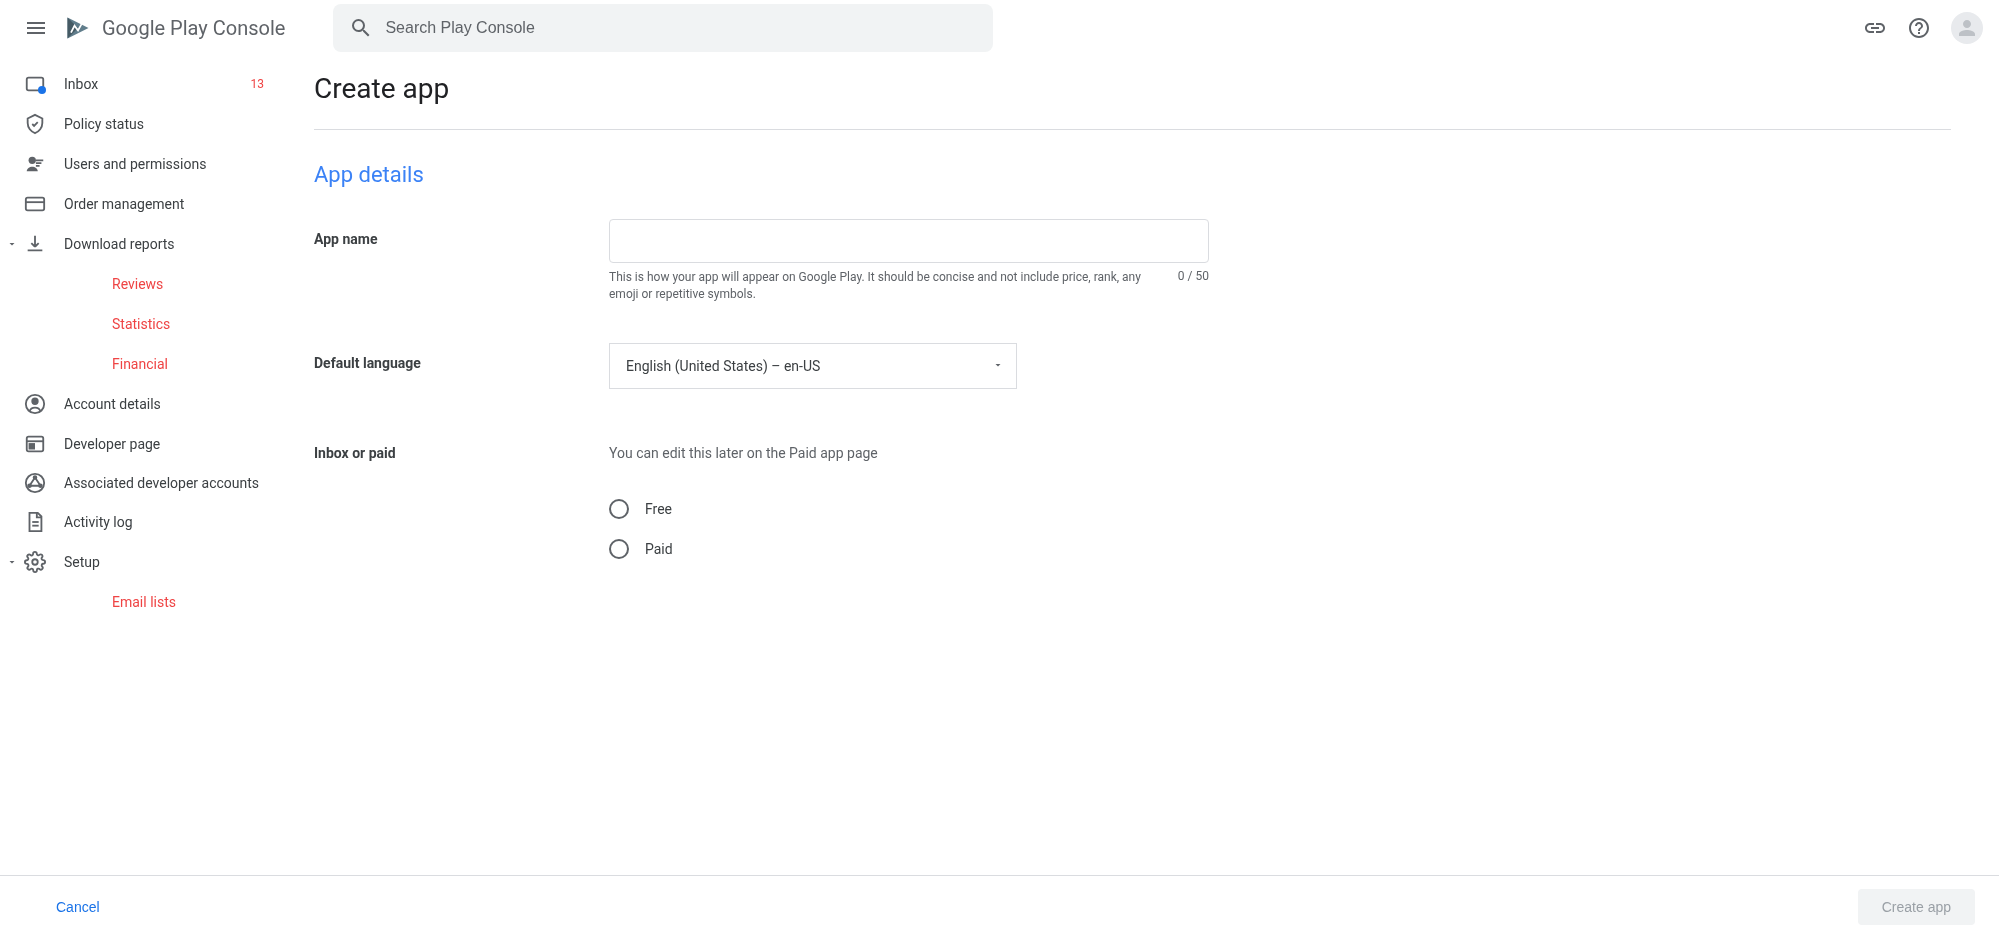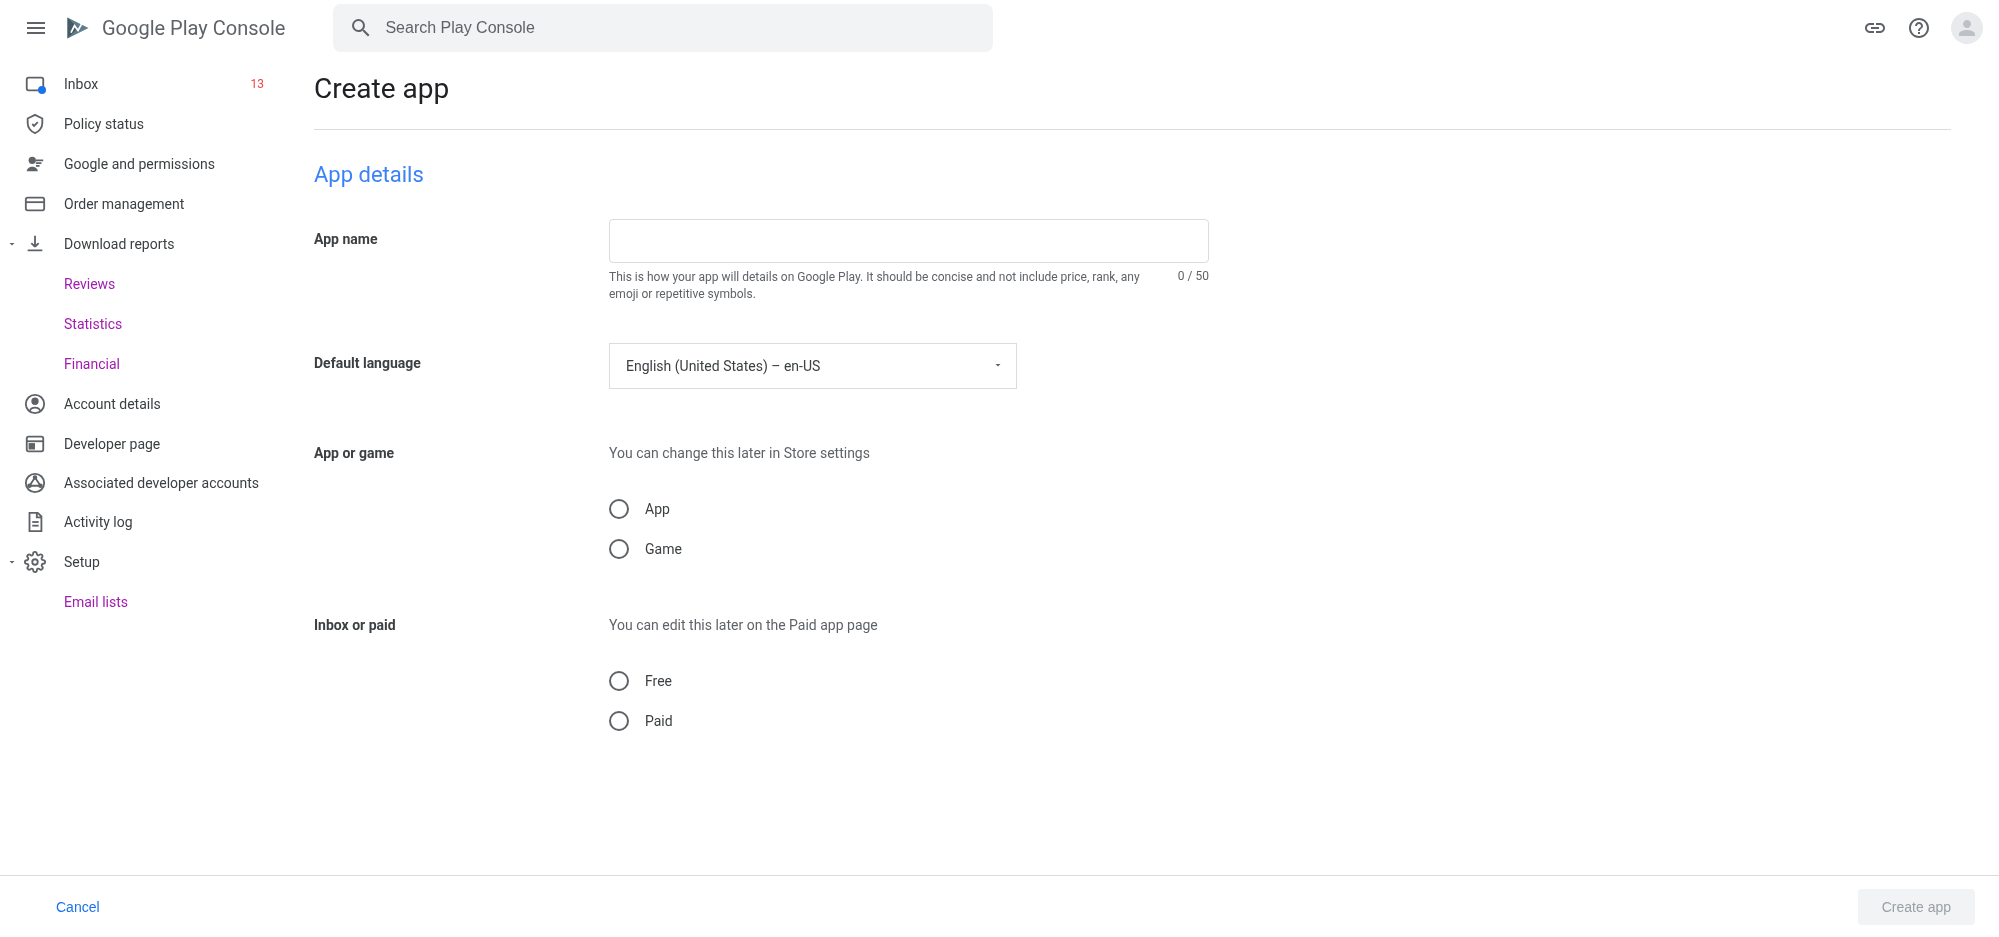--- a/index.html
+++ b/index.html
@@ -157,21 +157,22 @@
       color: #ef4444;
       font-size: 12px;
     }
     .sidebar-subitem {
       display: flex;
       align-items: center;
       height: 40px;
       padding-left: 64px;
       cursor: pointer;
       font-size: 14px;
-      color: #a21caf;
+      color: #ef4444;
+      margin-left: 48px;
     }
     .content {
       flex: 1;
       padding: 16px 48px 0 34px;
       overflow-y: auto;
     }
     .page-title {
       font-size: 28px;
       font-weight: 400;
       color: #202124;
@@ -376,21 +377,21 @@
       <span class="label">Policy status</span>
     </div>
     <div class="sidebar-item">
       <span class="nav-icon">
           <svg width="22" height="22" viewBox="0 0 24 24" fill="#5f6368">
             <circle cx="9" cy="8" r="4"></circle>
             <path d="M3 20c0-3 3-5 6-5s6 2 6 5H3z"></path>
             <path d="M13 8h8M13 11h6M13 14h4" stroke="#5f6368" stroke-width="2"></path>
           </svg>
         </span>
-      <span class="label">Google and permissions</span>
+      <span class="label">Users and permissions</span>
     </div>
     <div class="sidebar-item">
       <span class="nav-icon">
           <svg width="22" height="22" viewBox="0 0 24 24" fill="none" stroke="#5f6368" stroke-width="2">
             <rect x="2" y="5" width="20" height="14" rx="2"></rect>
             <line x1="2" y1="10" x2="22" y2="10"></line>
           </svg>
         </span>
       <span class="label">Order management</span>
     </div>
@@ -481,52 +482,38 @@
   <div class="content">
     <h1 class="page-title">Create app</h1>
     <div class="divider"></div>
     <h2 class="section-title">App details</h2>
 
     <div class="form-row">
       <div class="form-label">App name</div>
       <div class="form-control">
         <input type="text" class="text-input" style="">
         <div class="helper-row">
-          <div class="helper-text">This is how your app will details on Google Play. It should be concise and not include price, rank, any emoji or repetitive symbols.</div>
+          <div class="helper-text">This is how your app will appear on Google Play. It should be concise and not include price, rank, any emoji or repetitive symbols.</div>
           <div class="char-count">0 / 50</div>
         </div>
       </div>
     </div>
 
     <div class="form-row" style="margin-bottom:56px">
       <div class="form-label">Default language</div>
       <div class="form-control">
         <div class="select-box">
           <span class="value">English (United States) – en-US</span>
           <span class="dropdown-icon"><svg width="12" height="12" viewBox="0 0 24 24" fill="#5f6368">
                 <path d="M7 10l5 5 5-5z"></path>
               </svg></span>
         </div>
       </div>
     </div>
 
-    <div class="form-row" style="margin-bottom:48px">
-      <div class="form-label" style="padding-top:0">App or game</div>
-      <div class="form-control">
-        <div class="info-text">You can change this later in Store settings</div>
-        <div class="radio-option">
-          <div class="radio-circle"></div>
-          <span class="radio-label">App</span>
-        </div>
-        <div class="radio-option">
-          <div class="radio-circle"></div>
-          <span class="radio-label">Game</span>
-        </div>
-      </div>
-    </div>
 
     <div class="form-row">
       <div class="form-label" style="padding-top:0">Inbox or paid</div>
       <div class="form-control">
         <div class="info-text">You can edit this later on the Paid app page</div>
         <div class="radio-option">
           <div class="radio-circle"></div>
           <span class="radio-label">Free</span>
         </div>
         <div class="radio-option">

